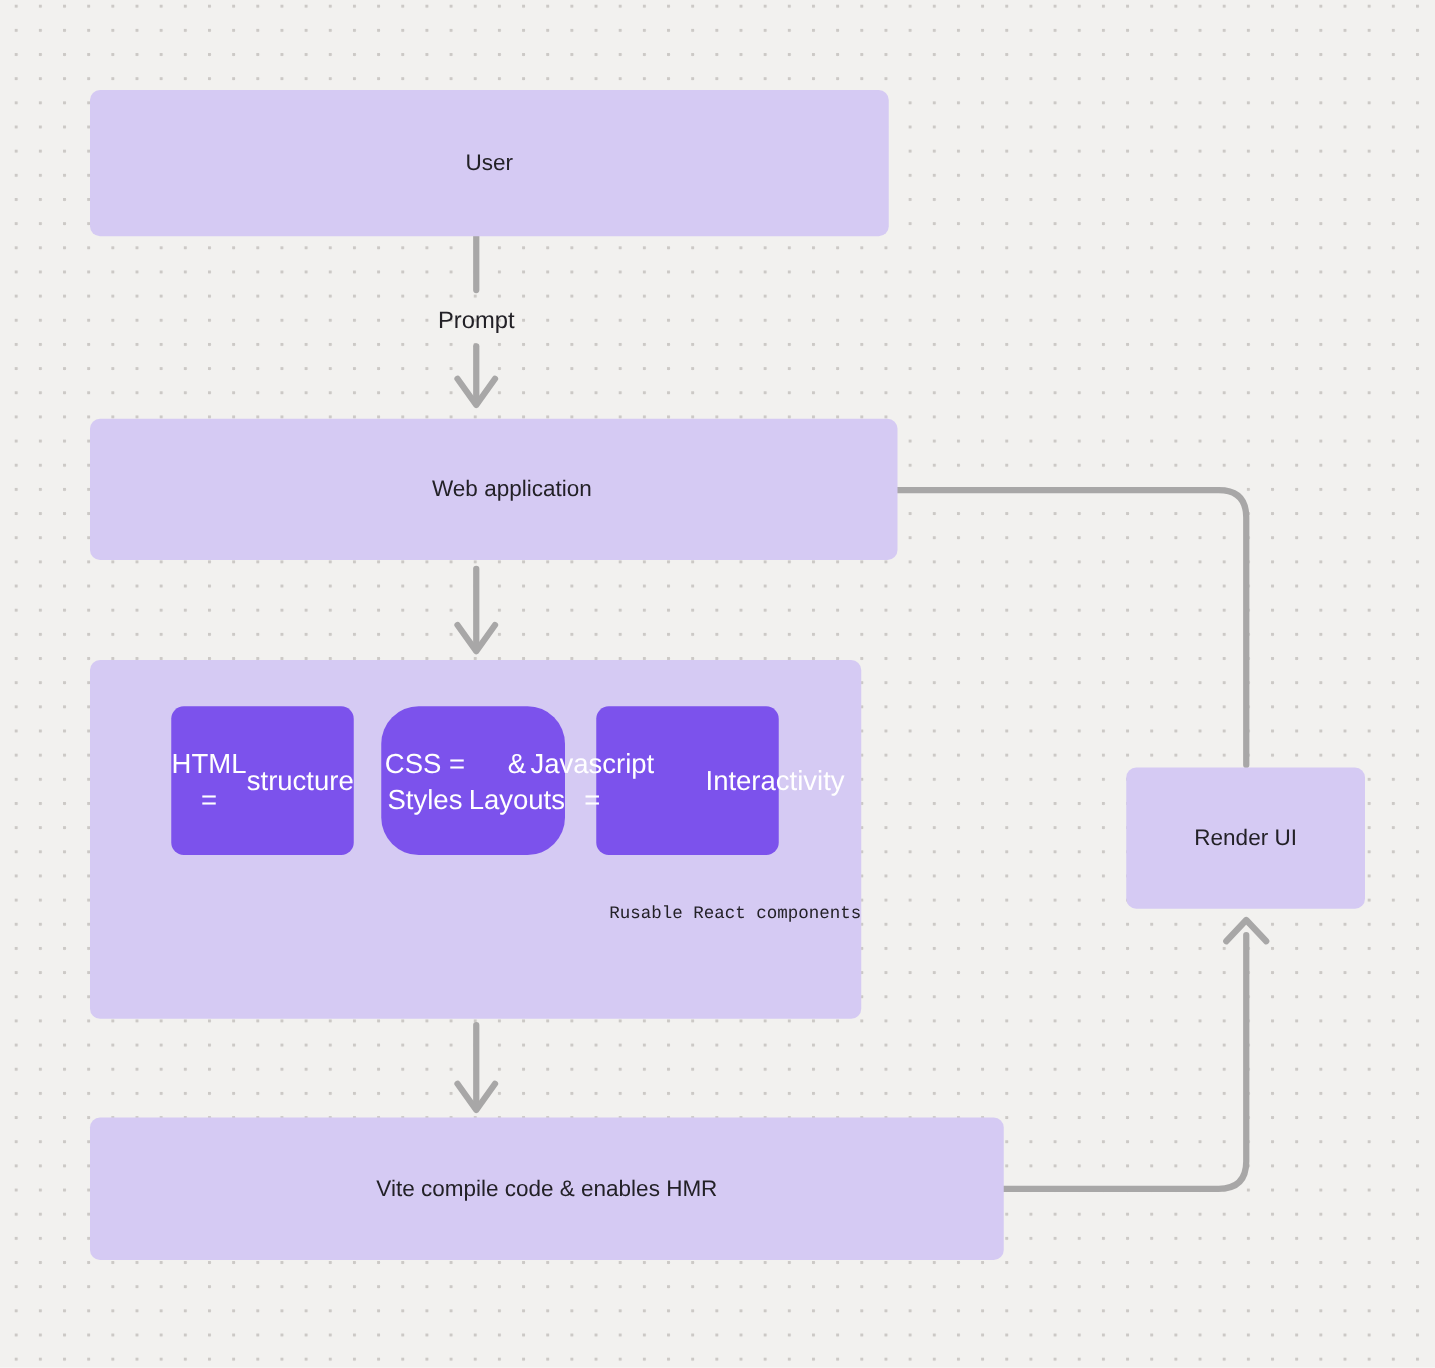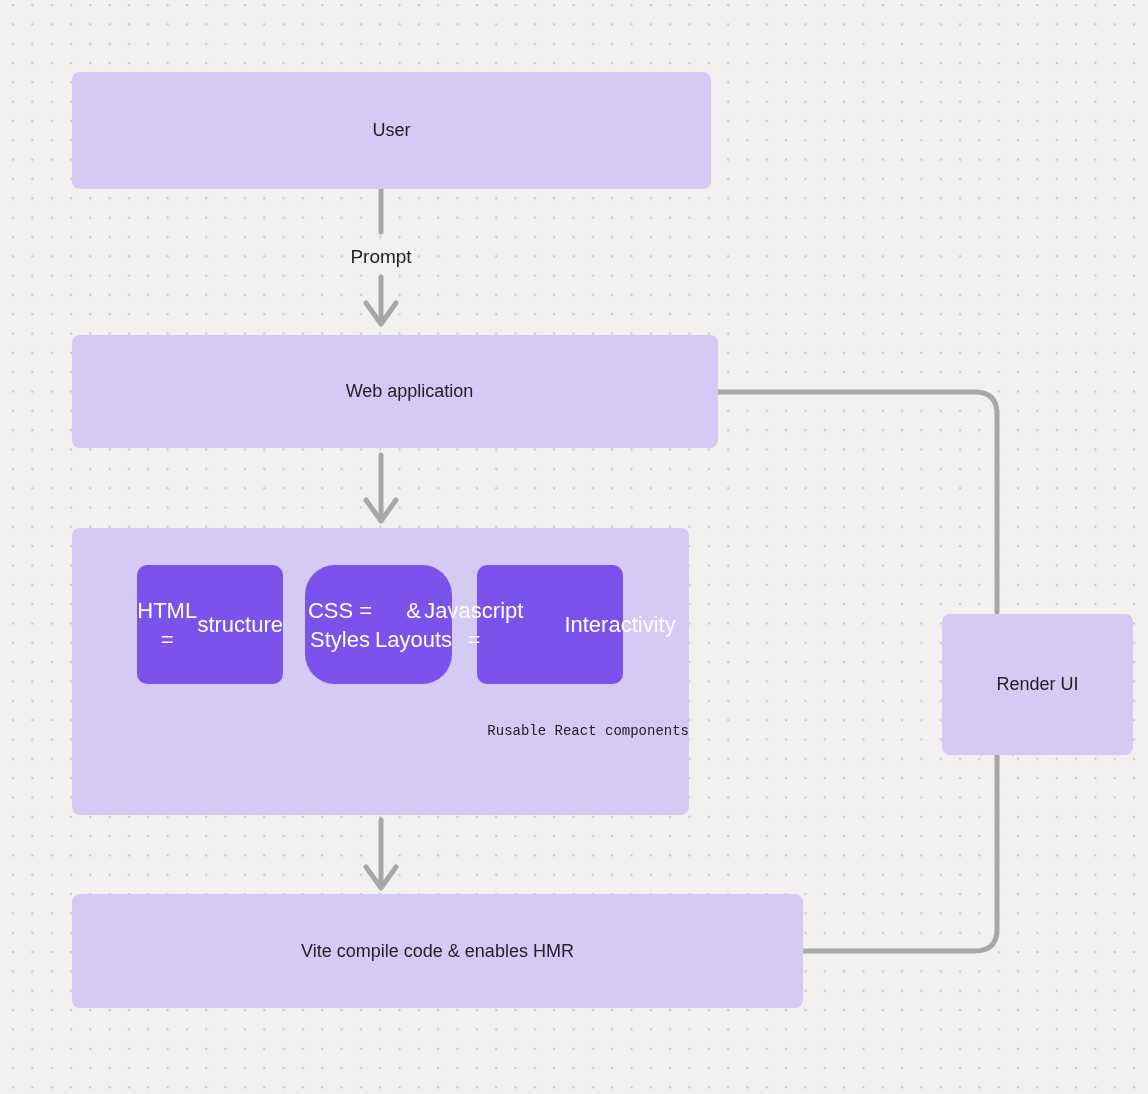--- a/index.html
+++ b/index.html
@@ -38,21 +38,21 @@
     align-items: center;
     justify-content: center;
     color: var(--text-dark, #232127);
     font-size: 18px;
     text-align: center;
   }
   .node-user       { left: 72px;  top: 72px;  width: 639px; height: 117px; align-items: center; }
   .node-webapp     { left: 72px;  top: 335px; width: 617px; height: 113px; padding-left: 29px; }
   .node-group      { left: 72px;  top: 528px; width: 617px; height: 287px; display: block; }
   .node-vite       { left: 72px;  top: 894px; width: 731px; height: 114px; }
-  .node-render     { left: 901px; top: 614px; width: 191px; height: 141px; margin-left: 41px; }
+  .node-render     { left: 901px; top: 614px; width: 191px; height: 113px; }
   .inner-box {
     position: absolute;
     top: 37px;
     width: 146px;
     height: 119px;
     background: var(--accent-fill, #7c52ec);
     border-radius: 10px;
     color: var(--text-light, #ffffff);
     font-size: 22px;
     line-height: 29px;

